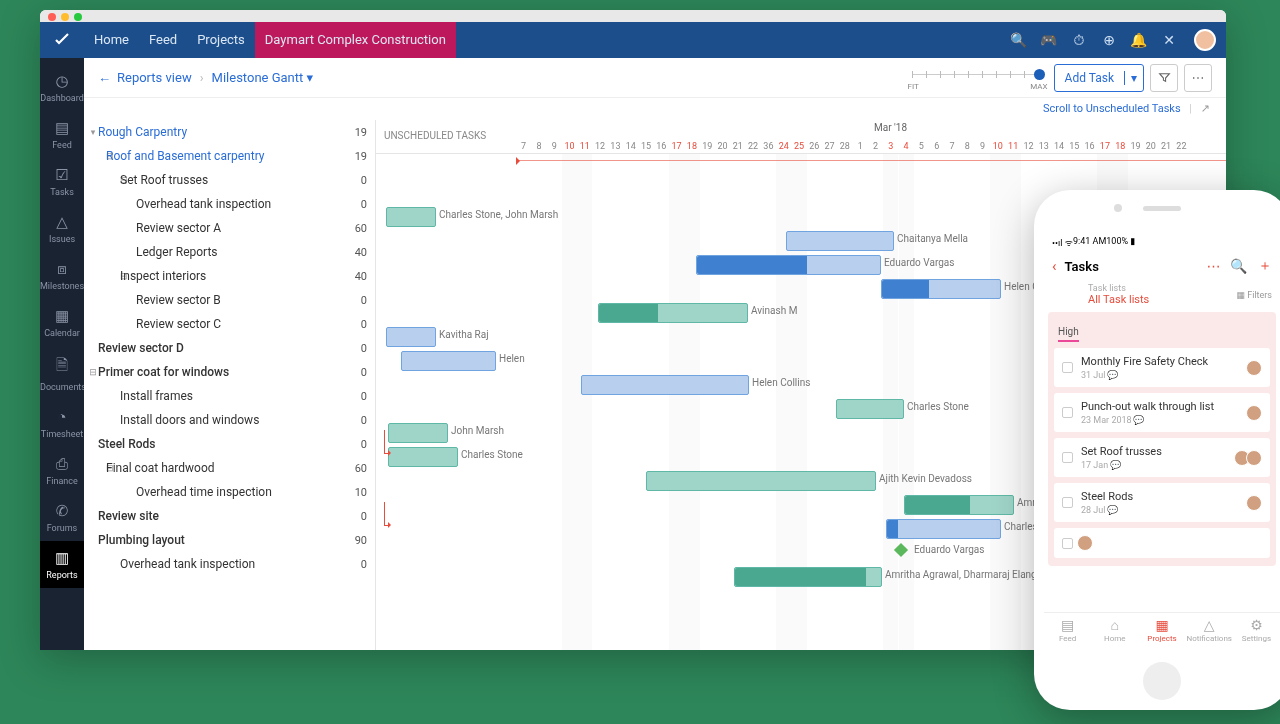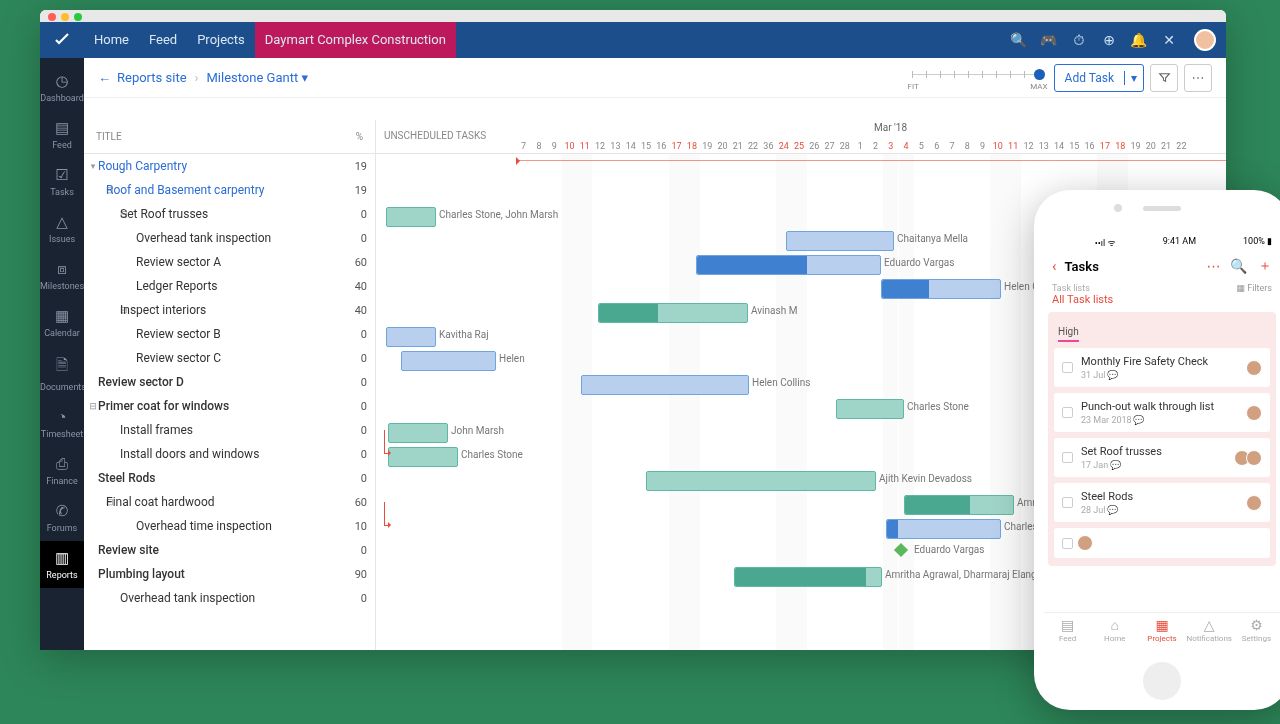--- a/index.html
+++ b/index.html
@@ -75,26 +75,26 @@
 .chart .body .bar .lbl{position:absolute;left:100%;margin-left:4px;white-space:nowrap;color:#777;font-size:10px;top:1px;}
 .chart .body .ms{position:absolute;width:10px;height:10px;background:#5cb85c;transform:rotate(45deg);}
 .chart .body .dep{position:absolute;border-left:1px solid #e74c3c;border-bottom:1px solid #e74c3c;}
 .chart .body .dep::after{content:"";position:absolute;right:-4px;bottom:-3px;border:3px solid transparent;border-left-color:#e74c3c;}
 
 
 .phone { position:absolute; right:-10px; top:190px; width:256px; height:520px; background:#fff; border-radius:36px; box-shadow:0 10px 40px rgba(0,0,0,.3); padding:46px 10px 12px; }
 .phone::before{content:"";position:absolute;top:16px;left:50%;transform:translateX(-50%);width:38px;height:5px;border-radius:3px;background:#ddd;}
 .phone::after{content:"";position:absolute;top:14px;left:50%;margin-left:-48px;width:8px;height:8px;border-radius:50%;background:#ddd;}
 .phone .homebtn{position:absolute;bottom:10px;left:50%;transform:translateX(-50%);width:38px;height:38px;border-radius:50%;background:#eee;cursor:pointer;}
-.phone .status{display:flex;justify-content:flex-end;font-size:9px;padding:0 8px 4px;color:#000;gap:47px;}
+.phone .status{display:flex;justify-content:flex-start;font-size:9px;padding:0 8px 4px;color:#000;}
 .phone .phdr{display:flex;align-items:center;padding:4px 8px 8px;font-size:13px;}
 .phone .phdr .bk{color:#e74c3c;font-size:15px;margin-right:8px;cursor:pointer;}
 .phone .phdr .ttl{font-weight:600;flex:1;}
 .phone .phdr .ic{color:#e74c3c;margin-left:10px;cursor:pointer;font-size:14px;}
-.phone .sub{padding:0 8px 6px;font-size:9px;color:#aaa;display:flex;justify-content:space-between;align-items:flex-start;}
+.phone .sub{padding:0 8px 6px;font-size:9px;color:#aaa;display:flex;justify-content:space-between;align-items:center;margin-left:36px;}
 .phone .sub .tl{color:#e74c3c;font-size:11px;}
 .phone .sub .fl{color:#999;cursor:pointer;}
 .phone .sect{background:#fbe9e9;border-radius:4px;padding:8px 6px 2px;margin:0 4px;}
 .phone .sect .sh{font-size:10px;color:#555;border-bottom:2px solid #ec4899;display:inline-block;padding-bottom:3px;margin:0 4px 6px;}
 .phone .card{background:#fff;border-radius:3px;padding:7px 8px;margin-bottom:6px;display:flex;align-items:center;cursor:pointer;}
 .phone .card .cb{width:11px;height:11px;border:1px solid #ccc;border-radius:2px;margin-right:8px;}
 .phone .card .bd{flex:1;}
 .phone .card .ct{font-size:11px;color:#333;}
 .phone .card .cd{font-size:9px;color:#aaa;margin-top:2px;}
 .phone .card .av{width:16px;height:16px;border-radius:50%;background:#d0a080;margin-left:-4px;border:1px solid #fff;}
@@ -143,21 +143,21 @@
       <div class="item"><span class="ic">🗎</span>Documents</div>
       <div class="item"><span class="ic">◔</span>Timesheet</div>
       <div class="item"><span class="ic">⎙</span>Finance</div>
       <div class="item"><span class="ic">✆</span>Forums</div>
       <div class="item active"><span class="ic">▥</span>Reports</div>
     </div>
 
   <div class="content">
     <div class="crumbbar">
       <span class="back">←</span>
-      <span class="bc">Reports site</span>
+      <span class="bc">Reports view</span>
       <span class="chev">›</span>
       <span class="dd"><span>Milestone Gantt</span> ▾</span>
       <div class="spacer"></div>
       <div class="slider">
         <div class="track"></div>
         <div class="tick" style="left:0"></div>
           <div class="tick" style="left:14px"></div>
           <div class="tick" style="left:28px"></div>
           <div class="tick" style="left:42px"></div>
           <div class="tick" style="left:56px"></div>
@@ -175,27 +175,28 @@
         <span class="split">▾</span>
       </div>
       <div class="iconbtn">
           <svg width="13" height="13" viewBox="0 0 24 24">
             <path fill="none" stroke="#666" stroke-width="2" d="M3 5h18l-7 8v6l-4-2v-4z"></path>
           </svg>
         </div>
       <div class="iconbtn">⋯</div>
     </div>
 
+    <div class="linkbar">
+      <a>Scroll to Unscheduled Tasks</a>
+      <span class="sep">|</span>
+      <span class="ext">↗</span>
+    </div>
 
     <div class="gantt">
       <div class="taskcol">
-        <div class="hdr">
-          <span class="t">TITLE</span>
-            <span class="p">%</span>
-        </div>
         <div id="tasklist">
             <div class="row link">
               <span class="exp">▾</span>
               <span class="nm">Rough Carpentry</span>
               <span class="pct">19</span>
             </div>
             <div class="row link">
               <span class="exp ind1">⊟</span>
               <span class="nm">Roof and Basement carpentry</span>
               <span class="pct">19</span>

